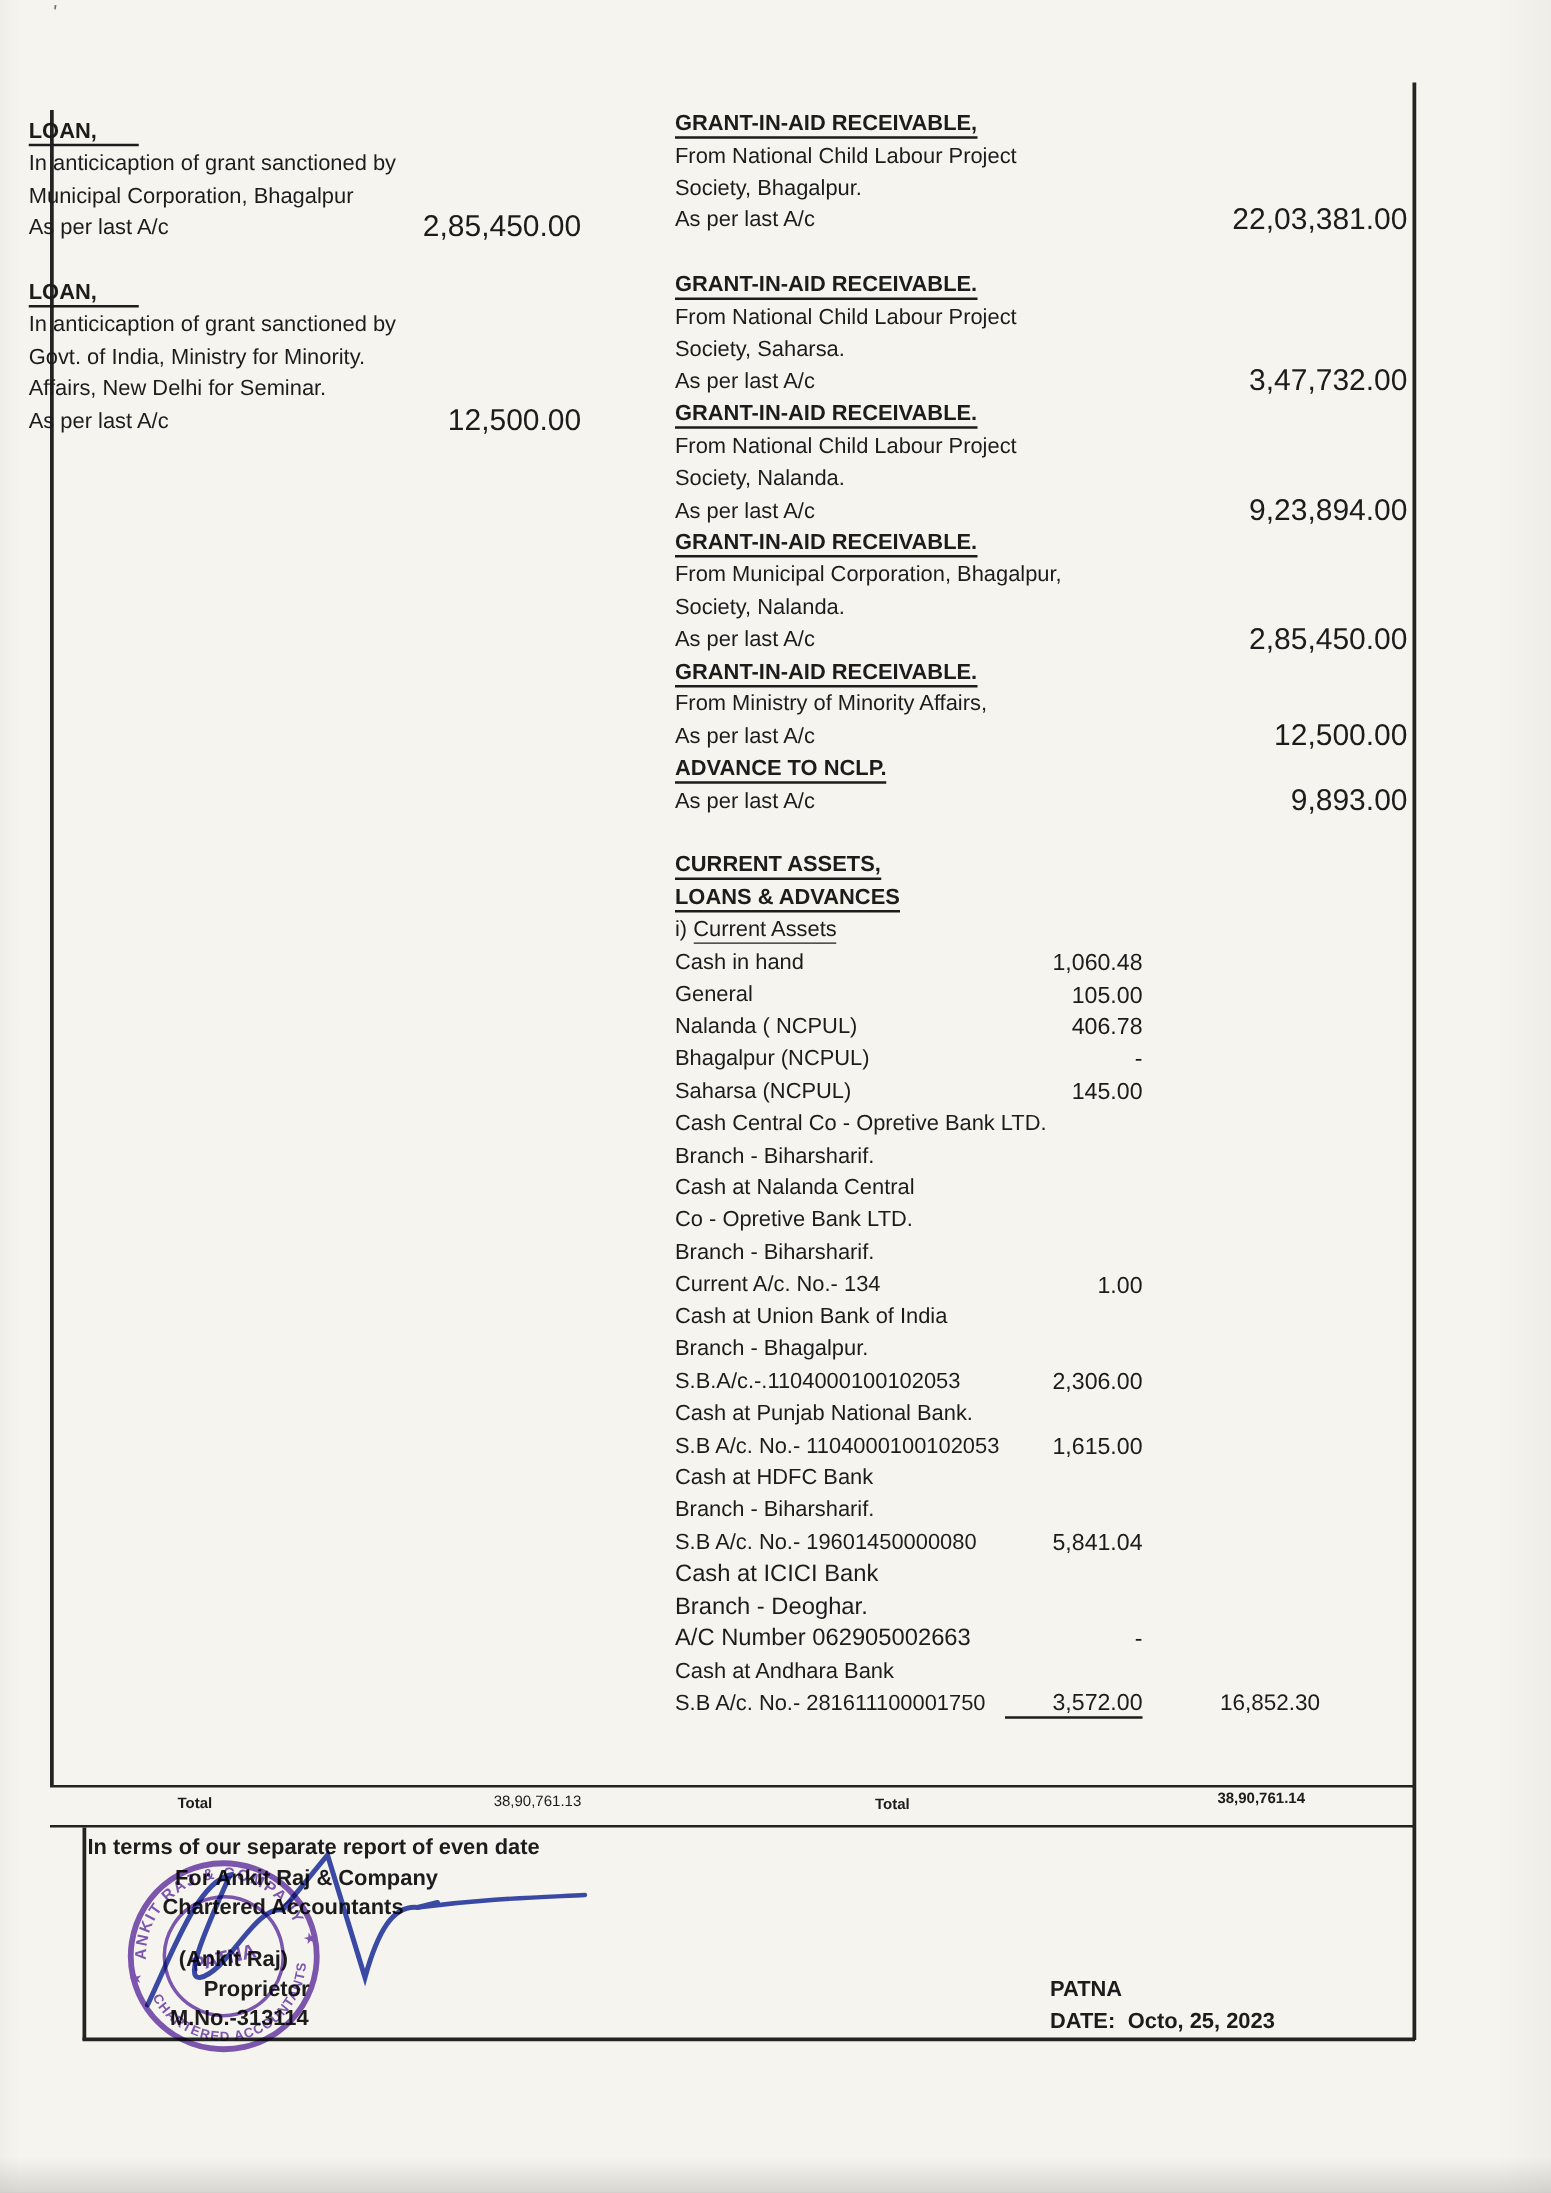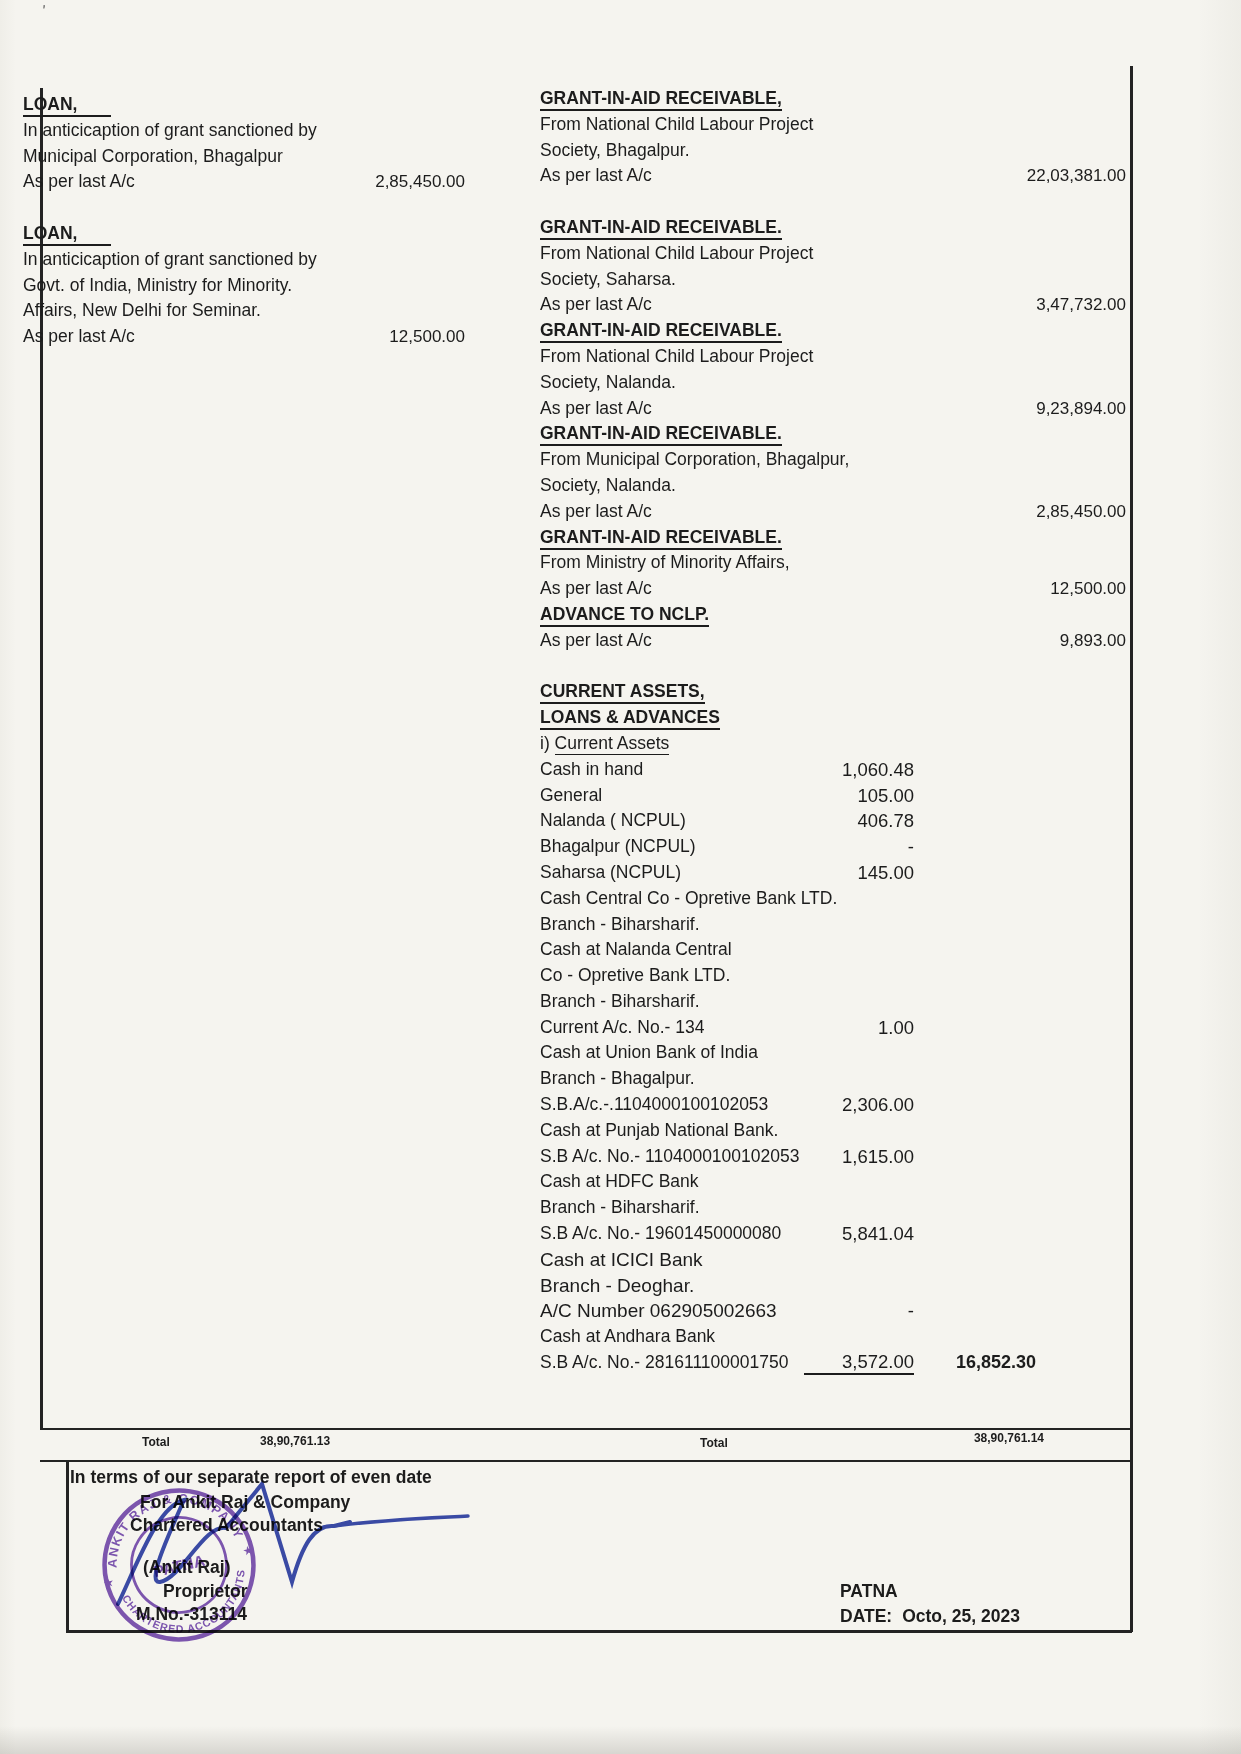--- a/index.html
+++ b/index.html
@@ -26,35 +26,35 @@
   #col-right { left:540px; top:86px; width:592px; }
   .row { position:relative; height:25.8px; line-height:25.8px; white-space:nowrap; font-size:17.5px; }
   .lbl { display:inline; }
   .heading .lbl {
     display:inline-block; font-weight:700; line-height:22px;
     border-bottom:2.4px solid var(--ink);
   }
   .pad .lbl { padding-right:34px; }
   .subheading .lbl { display:inline-block; line-height:21px; border-bottom:1.8px solid var(--ink); }
   .alt { font-size:19px; }
-  .amt { position:absolute; top:0; font-size:17px; }
+  .amt { position:absolute; top:0; font-size:24px; }
   .amt-l { right:0; }
   .amt-m { right:218px; font-size:18.5px; }
   .amt-r { right:6px; }
-  .amt-r.low { right:96px; font-size:18px; font-weight:700;margin-left:29px; }
+  .amt-r.low { right:76px; font-size:18px; font-weight:400;margin-left:29px; }
   .amt-underline { line-height:23px; border-bottom:2.2px solid var(--ink); padding-left:38px; }
 
   
   .total-band {
     position:absolute; left:40px; top:1428px; width:1092px; height:34px;
     border-top:2.5px solid #232323; border-bottom:2.5px solid #232323;
     font-weight:700; font-size:12px;
   }
   .tl1 { position:absolute; left:102px; top:5px; }
-  .ta1 { position:absolute; left:220px; top:4px; width:205px; text-align:left; font-weight:700; }
+  .ta1 { position:absolute; left:220px; top:4px; width:205px; text-align:right; font-weight:400; }
   .tl2 { position:absolute; left:660px; top:6px; }
   .ta2 { position:absolute; right:88px; top:1px; }
 
   
   .ftxt { position:absolute; font-weight:700; font-size:17.5px; white-space:nowrap; }
   .note      { left:70px;  top:1467px; }
   .firm      { left:140px; top:1492px; }
   .firm-role { left:130px; top:1515px; }
   .signatory { left:143px; top:1557px; }
   .sig-role  { left:163px; top:1581px; }

